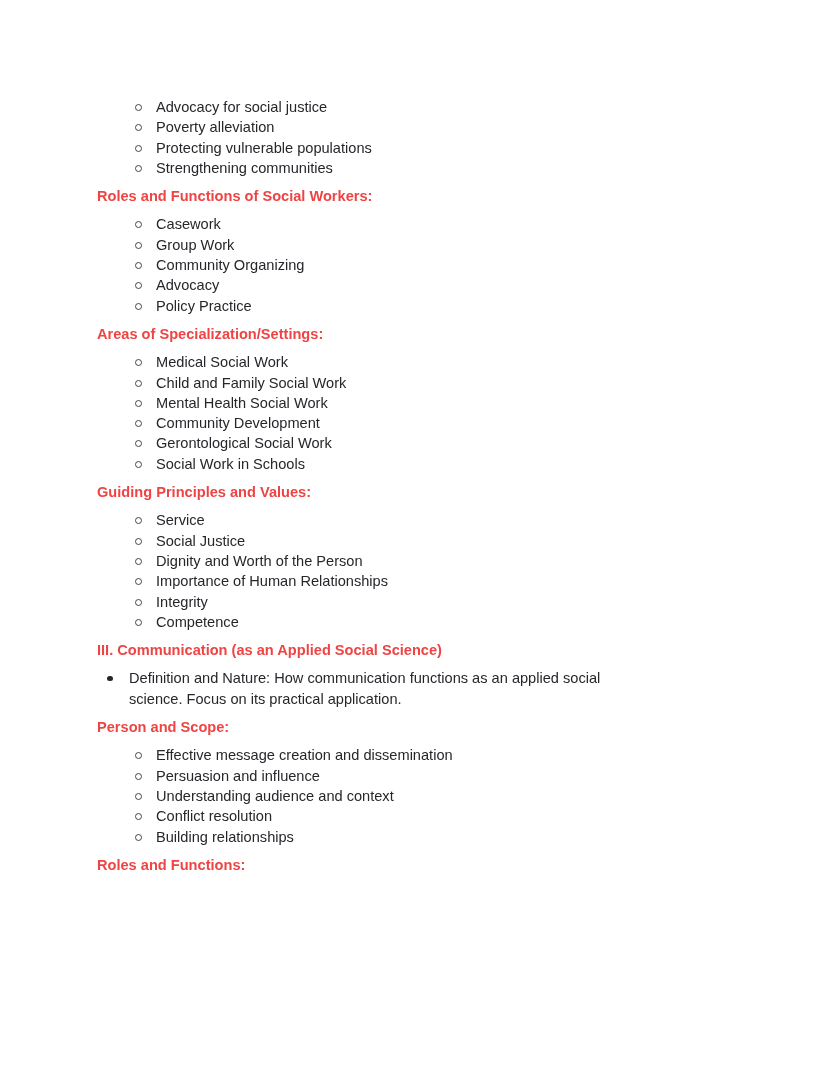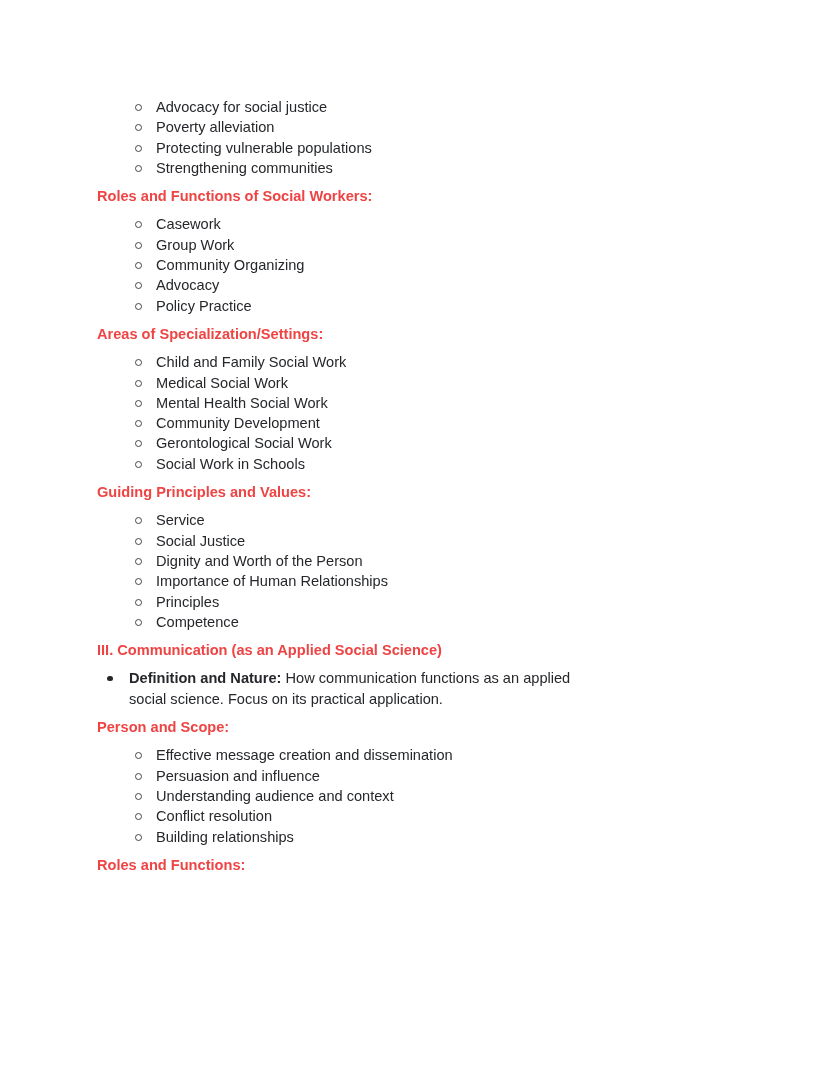--- a/index.html
+++ b/index.html
@@ -57,21 +57,21 @@
   .disc-bullet {
     position: absolute;
     left: 10px;
     top: 7.5px;
     width: 5.5px;
     height: 5.5px;
     background: #25272b;
     border-radius: 50%;
   }
   .bold-label {
-    font-weight: bold;
+    font-weight: normal;
   }
 </style>
 </head>
 <body>
 
 <main class="doc">
     <div class="circle-list">
       <div class="li"><span class="circle-bullet"></span><span>Advocacy for social justice</span></div>
       <div class="li"><span class="circle-bullet"></span><span>Poverty alleviation</span></div>
       <div class="li"><span class="circle-bullet"></span><span>Protecting vulnerable populations</span></div>
@@ -80,34 +80,34 @@
     <div class="heading">Roles and Functions of Social Workers:</div>
     <div class="circle-list">
       <div class="li"><span class="circle-bullet"></span><span>Casework</span></div>
       <div class="li"><span class="circle-bullet"></span><span>Group Work</span></div>
       <div class="li"><span class="circle-bullet"></span><span>Community Organizing</span></div>
       <div class="li"><span class="circle-bullet"></span><span>Advocacy</span></div>
       <div class="li"><span class="circle-bullet"></span><span>Policy Practice</span></div>
     </div>
     <div class="heading">Areas of Specialization/Settings:</div>
     <div class="circle-list">
+      <div class="li"><span class="circle-bullet"></span><span>Medical Social Work</span></div>
       <div class="li"><span class="circle-bullet"></span><span>Child and Family Social Work</span></div>
-      <div class="li"><span class="circle-bullet"></span><span>Medical Social Work</span></div>
       <div class="li"><span class="circle-bullet"></span><span>Mental Health Social Work</span></div>
       <div class="li"><span class="circle-bullet"></span><span>Community Development</span></div>
       <div class="li"><span class="circle-bullet"></span><span>Gerontological Social Work</span></div>
       <div class="li"><span class="circle-bullet"></span><span>Social Work in Schools</span></div>
     </div>
     <div class="heading">Guiding Principles and Values:</div>
     <div class="circle-list">
       <div class="li"><span class="circle-bullet"></span><span>Service</span></div>
       <div class="li"><span class="circle-bullet"></span><span>Social Justice</span></div>
       <div class="li"><span class="circle-bullet"></span><span>Dignity and Worth of the Person</span></div>
       <div class="li"><span class="circle-bullet"></span><span>Importance of Human Relationships</span></div>
-      <div class="li"><span class="circle-bullet"></span><span>Principles</span></div>
+      <div class="li"><span class="circle-bullet"></span><span>Integrity</span></div>
       <div class="li"><span class="circle-bullet"></span><span>Competence</span></div>
     </div>
     <div class="heading section-heading">III. Communication (as an Applied Social Science)</div>
     <div class="disc-row"><span class="disc-bullet"></span><span class="bold-label">Definition and Nature:</span><span> How communication functions as an applied social science. Focus on its practical application.</span></div>
     <div class="heading">Person and Scope:</div>
     <div class="circle-list">
       <div class="li"><span class="circle-bullet"></span><span>Effective message creation and dissemination</span></div>
       <div class="li"><span class="circle-bullet"></span><span>Persuasion and influence</span></div>
       <div class="li"><span class="circle-bullet"></span><span>Understanding audience and context</span></div>
       <div class="li"><span class="circle-bullet"></span><span>Conflict resolution</span></div>

